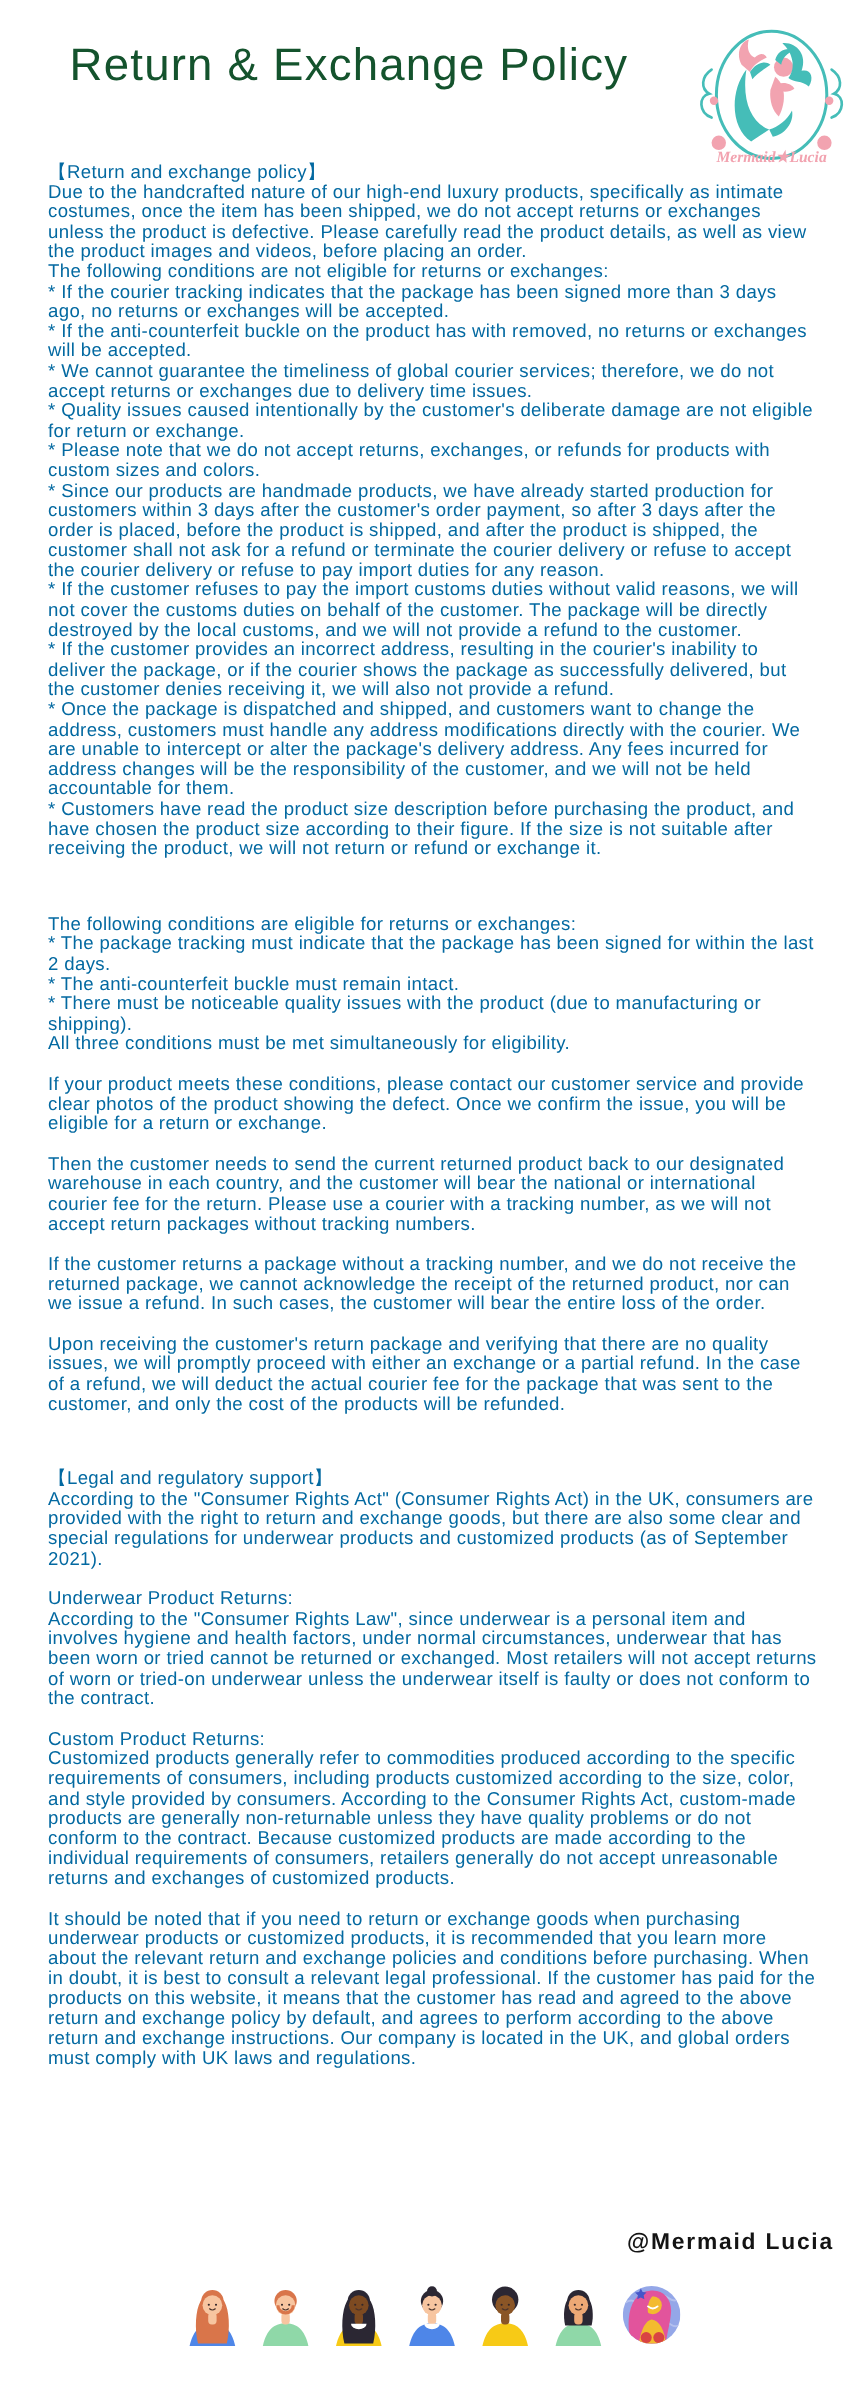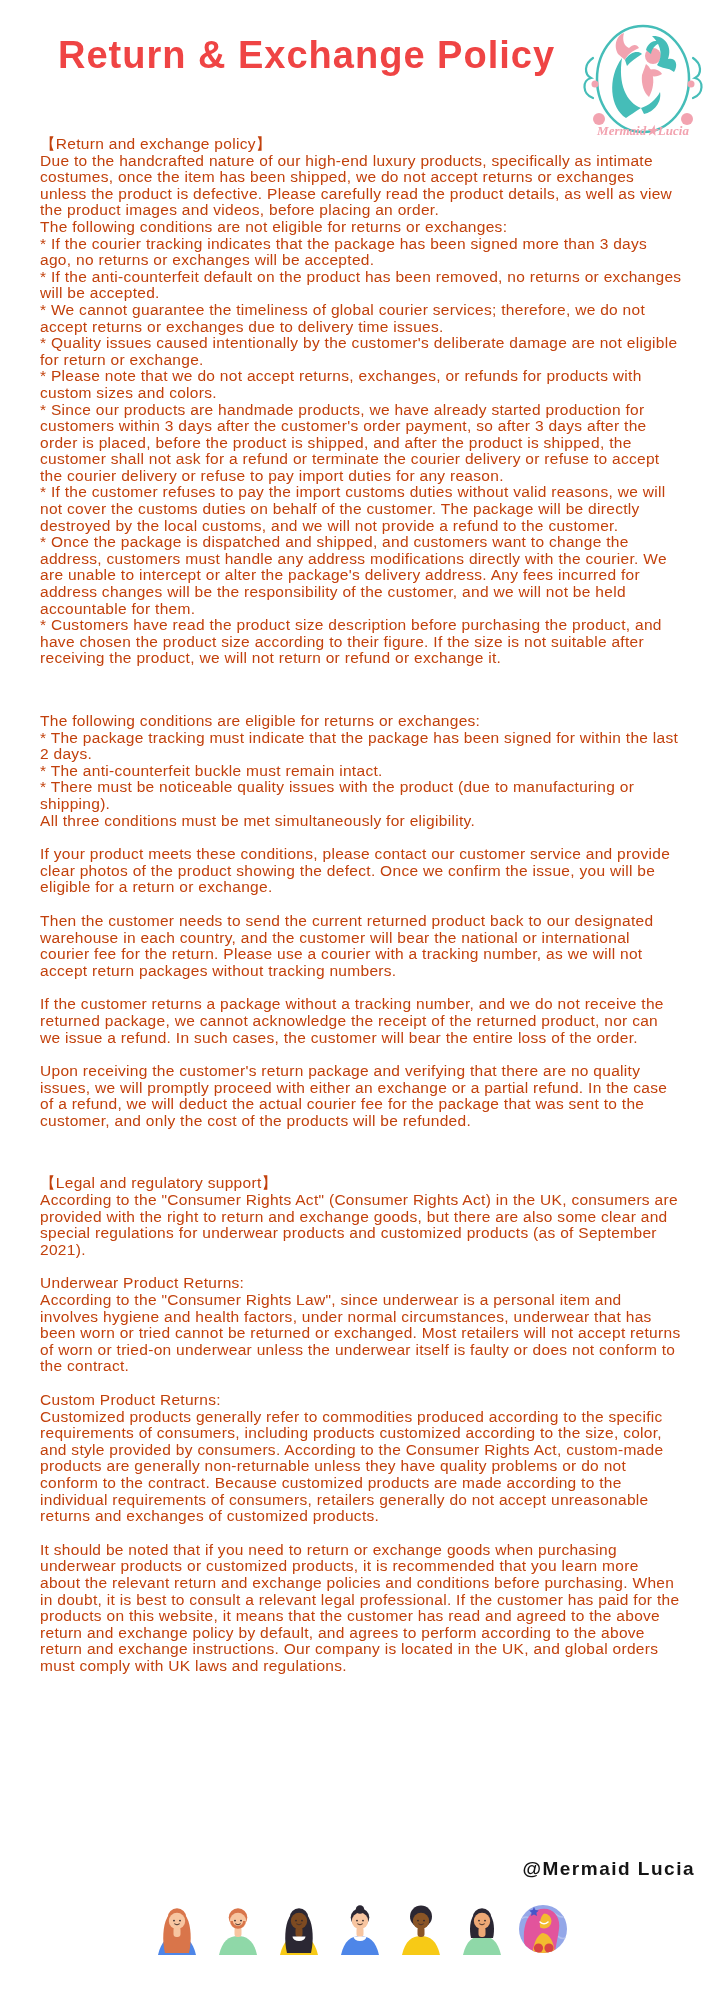--- a/index.html
+++ b/index.html
@@ -3,26 +3,26 @@
 <meta charset="utf-8">
 <style>
   html,body{margin:0;padding:0;}
   body{
     width:720px;height:2000px;background:#ffffff;position:relative;
     font-family:"Liberation Sans",sans-serif;color:#141414;overflow:hidden;
   }
   .page{position:absolute;inset:0;}
   .title{
     position:absolute;left:58px;top:34px;margin:0;
-    font-size:38px;font-weight:700;letter-spacing:1px;color:#ef4444;
+    font-size:38px;font-weight:400;letter-spacing:1px;color:#14532d;
   }
   .logo{position:absolute;right:8px;top:22px;width:138px;height:124px;}
   .content{
     position:absolute;left:40px;top:136px;width:642px;
-    font-size:15.5px;line-height:16.6px;letter-spacing:0.3px;color:#c2410c;
+    font-size:15.5px;line-height:16.6px;letter-spacing:0.3px;color:#0369a1;
   }
   .content p{margin:0;}
   .sp{height:17px;}
   .sp2{height:46px;}
   .signature{
     position:absolute;top:1858px;right:25px;
     font-size:19px;font-weight:bold;letter-spacing:1.5px;color:#141414;
   }
   .avatar-row{
     position:absolute;top:1903px;left:0;width:720px;
@@ -62,26 +62,27 @@
       <path d="M67,86 C74,84 82,78 86,70 C88,80 80,90 70,92 Z" fill="#45bdb8"></path>
       <text x="69" y="113" text-anchor="middle" font-size="13" font-style="italic" font-weight="bold" font-family="Liberation Serif, serif" fill="#f2a3b0">Mermaid★Lucia</text>
     </svg>
   </div>
 
   <div class="content">
     <p>【Return and exchange policy】</p>
     <p>Due to the handcrafted nature of our high-end luxury products, specifically as intimate costumes, once the item has been shipped, we do not accept returns or exchanges unless the product is defective. Please carefully read the product details, as well as view the product images and videos, before placing an order.</p>
     <p>The following conditions are not eligible for returns or exchanges:</p>
     <p>* If the courier tracking indicates that the package has been signed more than 3 days ago, no returns or exchanges will be accepted.</p>
-    <p>* If the anti-counterfeit default on the product has been removed, no returns or exchanges will be accepted.</p>
+    <p>* If the anti-counterfeit buckle on the product has with removed, no returns or exchanges will be accepted.</p>
     <p>* We cannot guarantee the timeliness of global courier services; therefore, we do not accept returns or exchanges due to delivery time issues.</p>
     <p>* Quality issues caused intentionally by the customer's deliberate damage are not eligible for return or exchange.</p>
     <p>* Please note that we do not accept returns, exchanges, or refunds for products with custom sizes and colors.</p>
     <p>* Since our products are handmade products, we have already started production for customers within 3 days after the customer's order payment, so after 3 days after the order is placed, before the product is shipped, and after the product is shipped, the customer shall not ask for a refund or terminate the courier delivery or refuse to accept the courier delivery or refuse to pay import duties for any reason.</p>
     <p>* If the customer refuses to pay the import customs duties without valid reasons, we will not cover the customs duties on behalf of the customer. The package will be directly destroyed by the local customs, and we will not provide a refund to the customer.</p>
+    <p>* If the customer provides an incorrect address, resulting in the courier's inability to deliver the package, or if the courier shows the package as successfully delivered, but the customer denies receiving it, we will also not provide a refund.</p>
     <p>* Once the package is dispatched and shipped, and customers want to change the address, customers must handle any address modifications directly with the courier. We are unable to intercept or alter the package's delivery address. Any fees incurred for address changes will be the responsibility of the customer, and we will not be held accountable for them.</p>
     <p>* Customers have read the product size description before purchasing the product, and have chosen the product size according to their figure. If the size is not suitable after receiving the product, we will not return or refund or exchange it.</p>
 
     <div class="sp2"></div>
 
     <p>The following conditions are eligible for returns or exchanges:</p>
     <p>* The package tracking must indicate that the package has been signed for within the last 2 days.</p>
     <p>* The anti-counterfeit buckle must remain intact.</p>
     <p>* There must be noticeable quality issues with the product (due to manufacturing or shipping).</p>
     <p>All three conditions must be met simultaneously for eligibility.</p>

